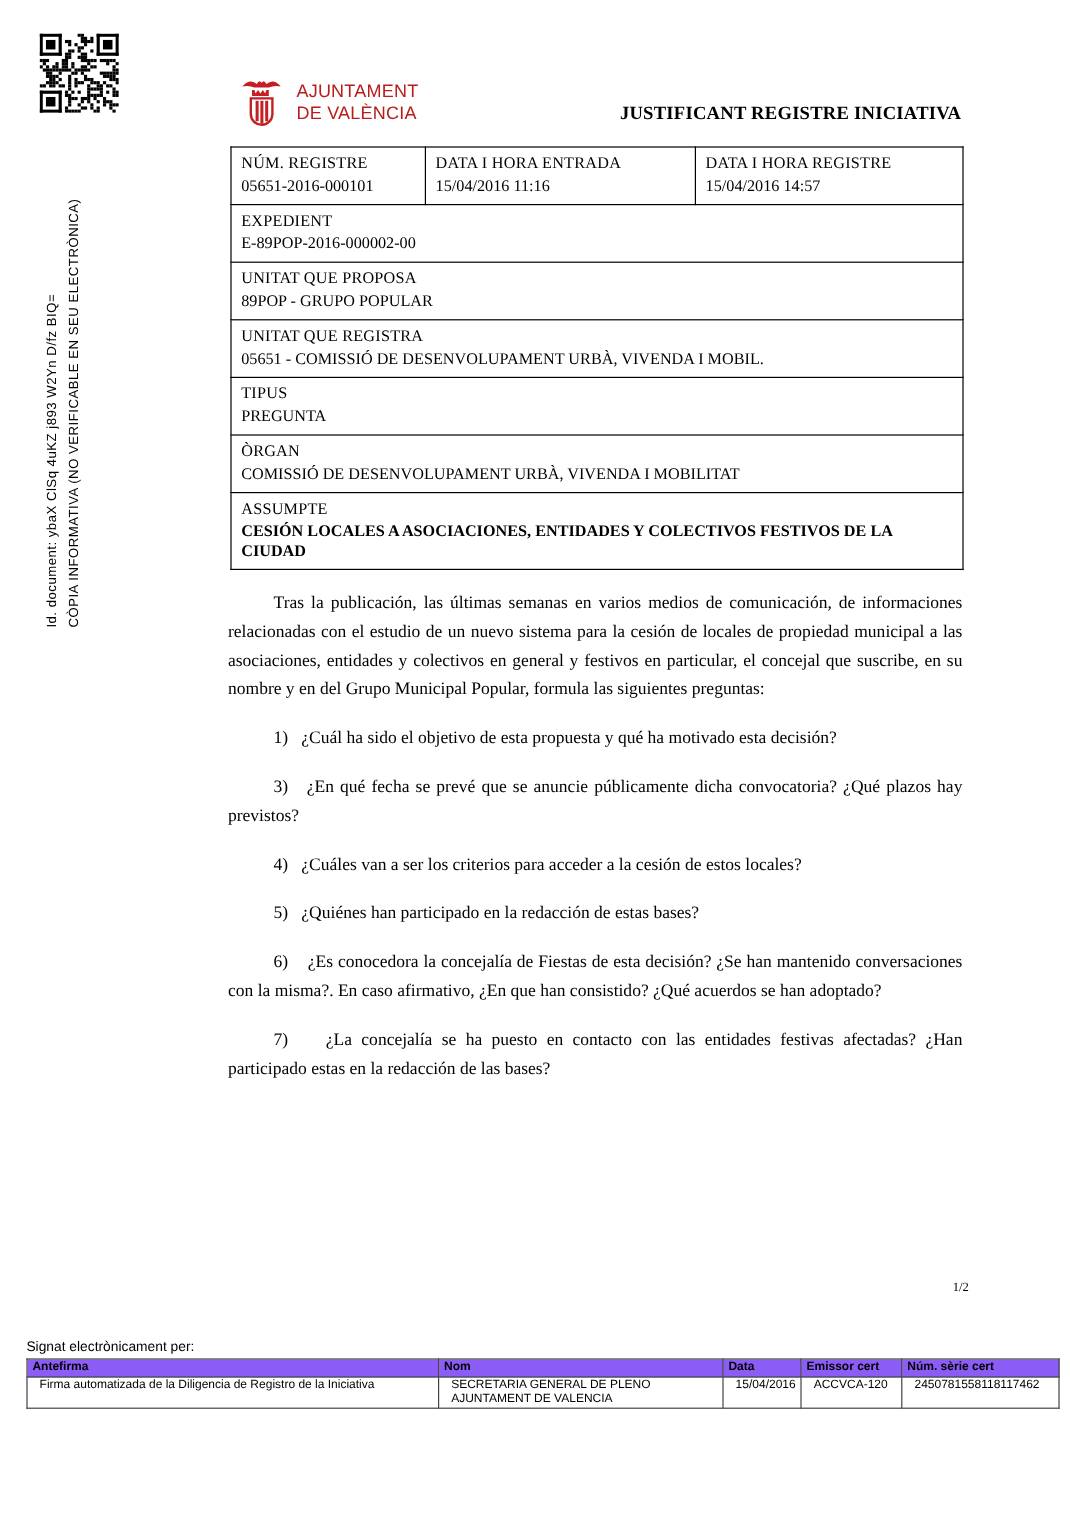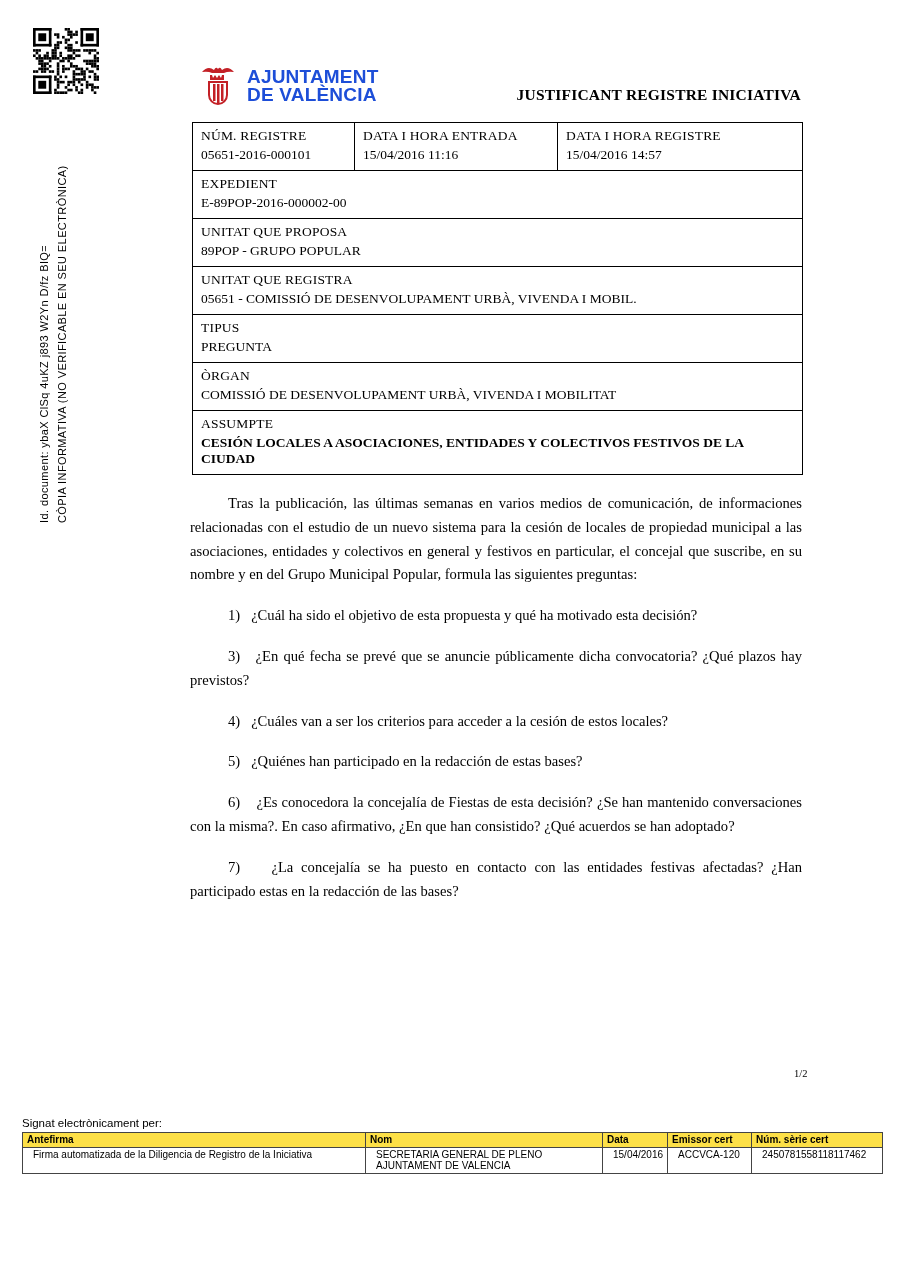--- a/index.html
+++ b/index.html
@@ -30,24 +30,24 @@
     transform-origin: left top;
   }
   .vtext-1 { left: 38px; top: 523px; }
   .vtext-2 { left: 56px; top: 523px; }
 
   
   .logo { position: absolute; left: 198px; top: 64px; display: flex; align-items: center; }
   .logo-emblem { width: 40px; height: 44px; margin-right: 9px; }
   .logo-text {
     font-family: "Liberation Sans", sans-serif;
-    font-weight: bold;
-    font-size: 19px;
+    font-weight: normal;
+    font-size: 15px;
     line-height: 18px;
-    color: #1d4ed8;
+    color: #b91c1c;
     letter-spacing: 0.2px;
   }
   .doc-title {
     position: absolute;
     right: 104px;
     top: 86px;
     font-weight: bold;
     font-size: 15.5px;
     letter-spacing: 0.2px;
   }
@@ -108,21 +108,21 @@
     border-collapse: collapse;
     font-family: "Liberation Sans", sans-serif;
     font-size: 10px;
   }
   table.sig th, table.sig td {
     border: 1px solid #444;
     padding: 1px 4px 2px 4px;
     text-align: left;
     vertical-align: top;
   }
-  table.sig th { background: #fde047; font-weight: bold; }
+  table.sig th { background: #8b5cf6; font-weight: bold; }
   table.sig td { background: #fff; height: 26px; padding-left: 10px; }
 </style>
 </head>
 <body>
 
 <div class="page">
 
   <div class="qr">
     <svg id="qr-svg" width="66" height="66" viewBox="0 0 66 66" xmlns="http://www.w3.org/2000/svg">
         <rect x="0" y="0" width="18.48" height="2.64"></rect>
@@ -365,21 +365,21 @@
 
   <div class="doc-title">JUSTIFICANT REGISTRE INICIATIVA</div>
 
   <table class="registry">
     <tbody>
         <tr>
       <td style="width:162px">
         <div class="cell-label">NÚM. REGISTRE</div>
         <div class="cell-value">05651-2016-000101</div>
       </td>
-      <td style="width:203px">
+      <td style="width:225px">
         <div class="cell-label">DATA I HORA ENTRADA</div>
         <div class="cell-value">15/04/2016 11:16</div>
       </td>
       <td>
         <div class="cell-label">DATA I HORA REGISTRE</div>
         <div class="cell-value">15/04/2016 14:57</div>
       </td>
     </tr>
     <tr>
       <td colspan="3">

